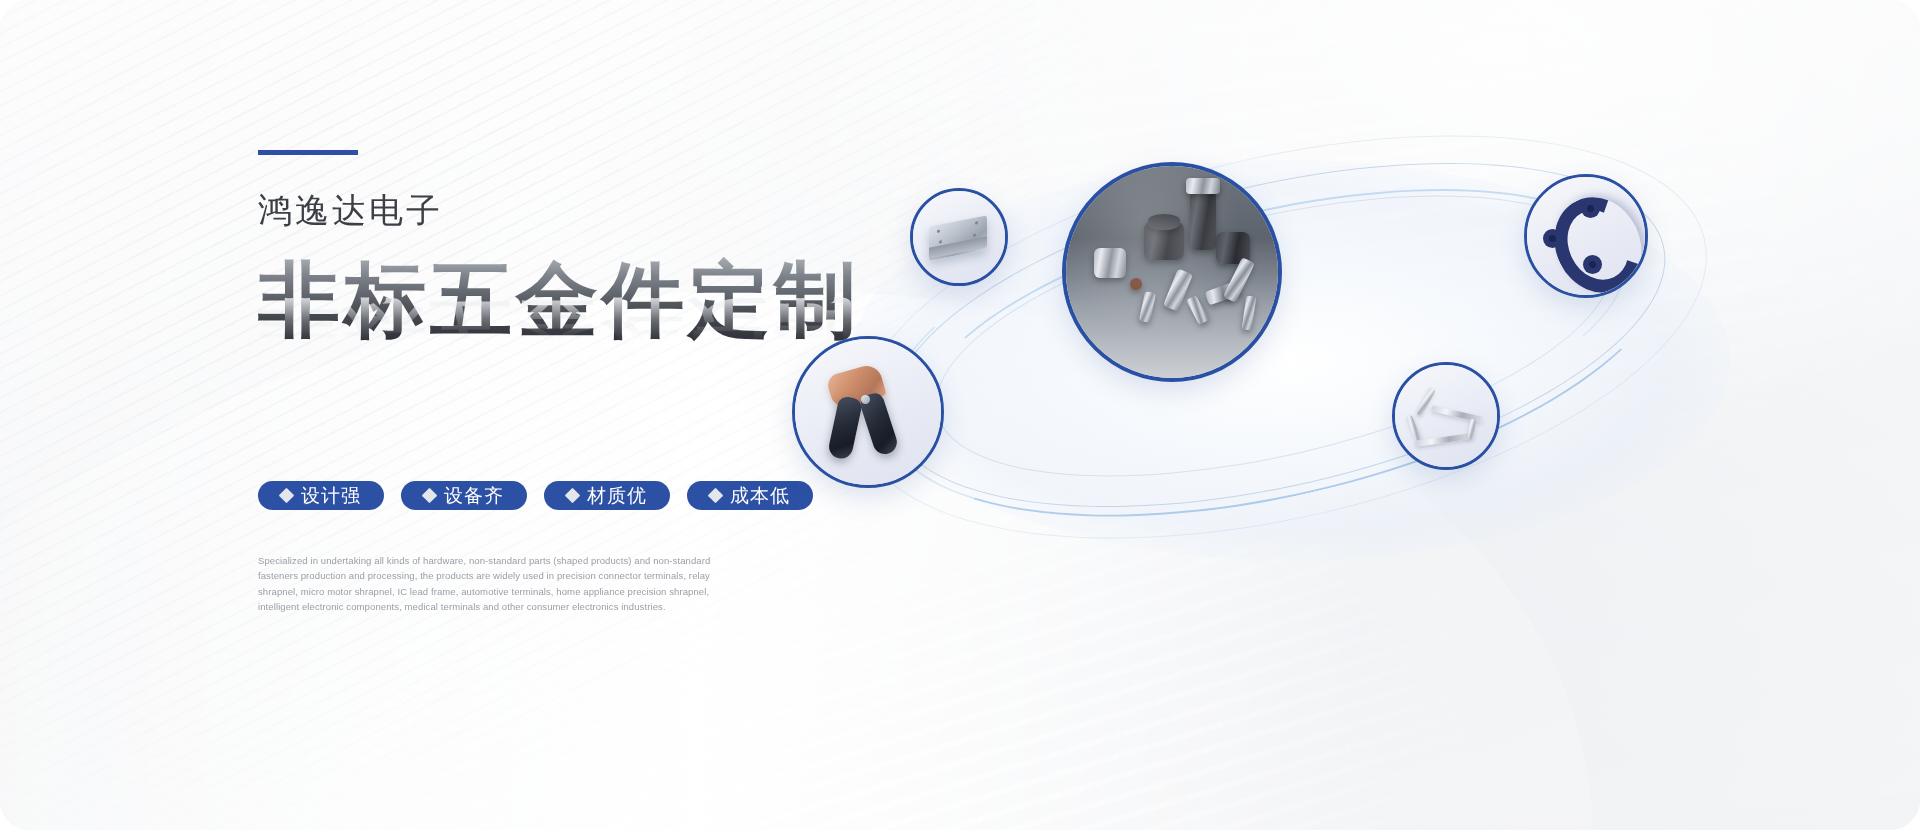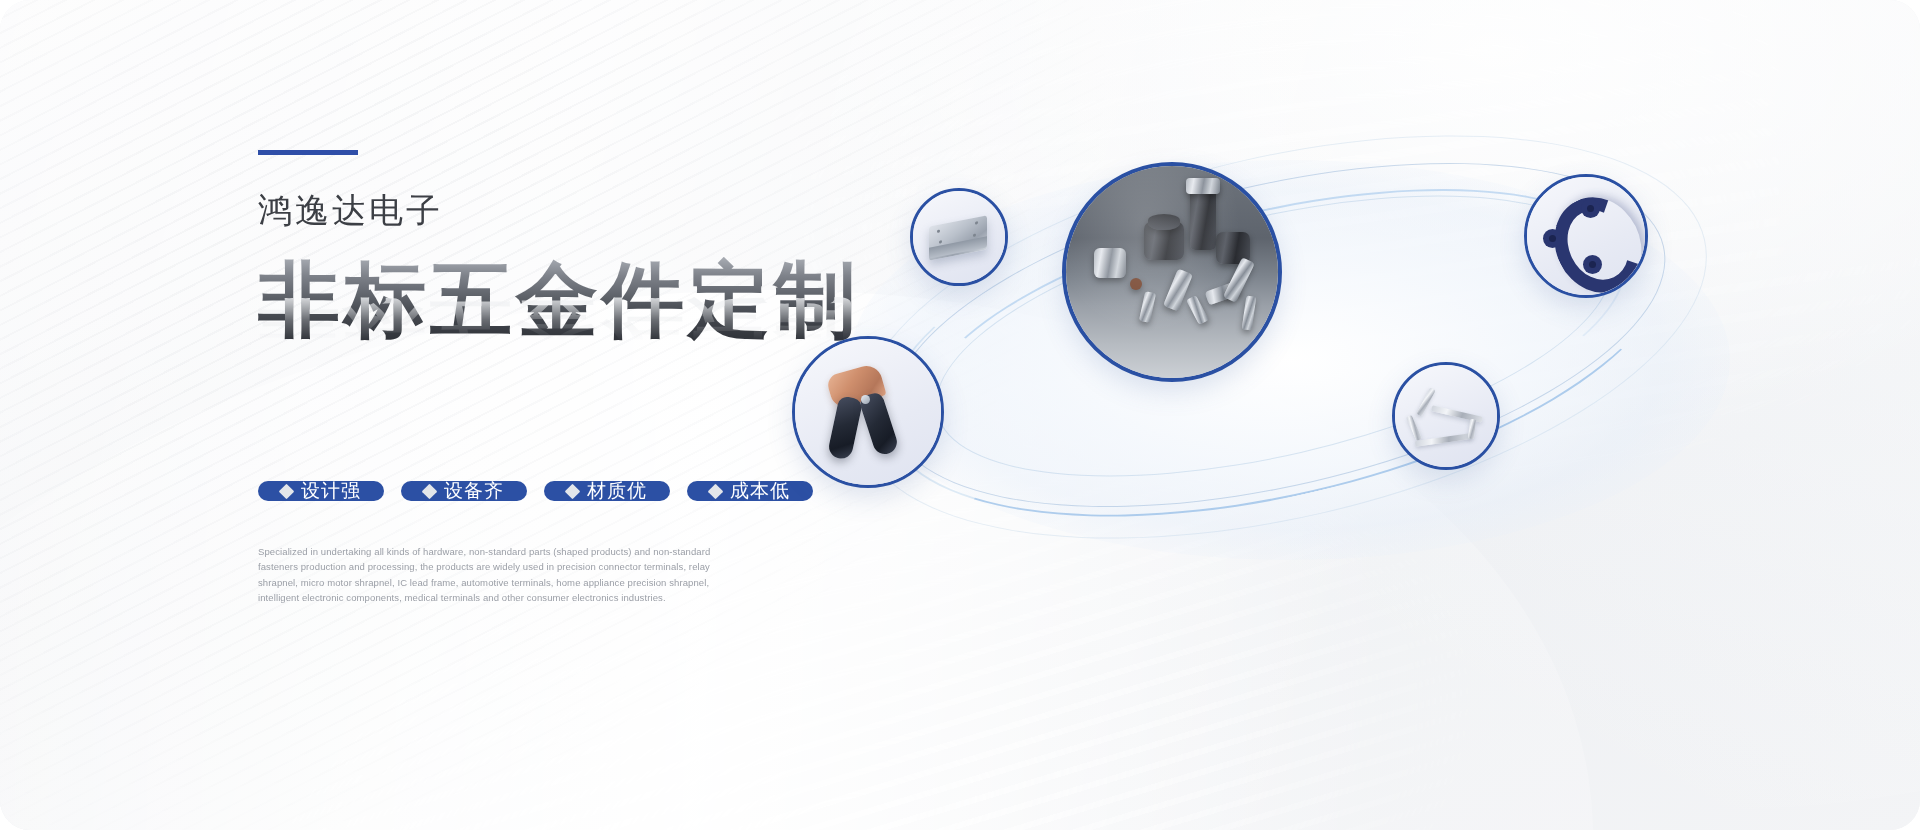--- a/index.html
+++ b/index.html
@@ -162,21 +162,21 @@
     margin-top: 88px;
   }
   .tag {
     display: inline-flex;
     align-items: center;
     gap: 9px;
     background: #2c50a4;
     color: #ffffff;
     border-radius: 22px;
     padding: 0 23px;
-    height: 20px;
+    height: 29px;
     font-size: 19px;
     letter-spacing: 1px;
     cursor: pointer;
     user-select: none;
   }
   .tag-diamond {
     width: 11px; height: 11px;
     background: #e3e6ea;
     transform: rotate(45deg);
     flex: 0 0 auto;

